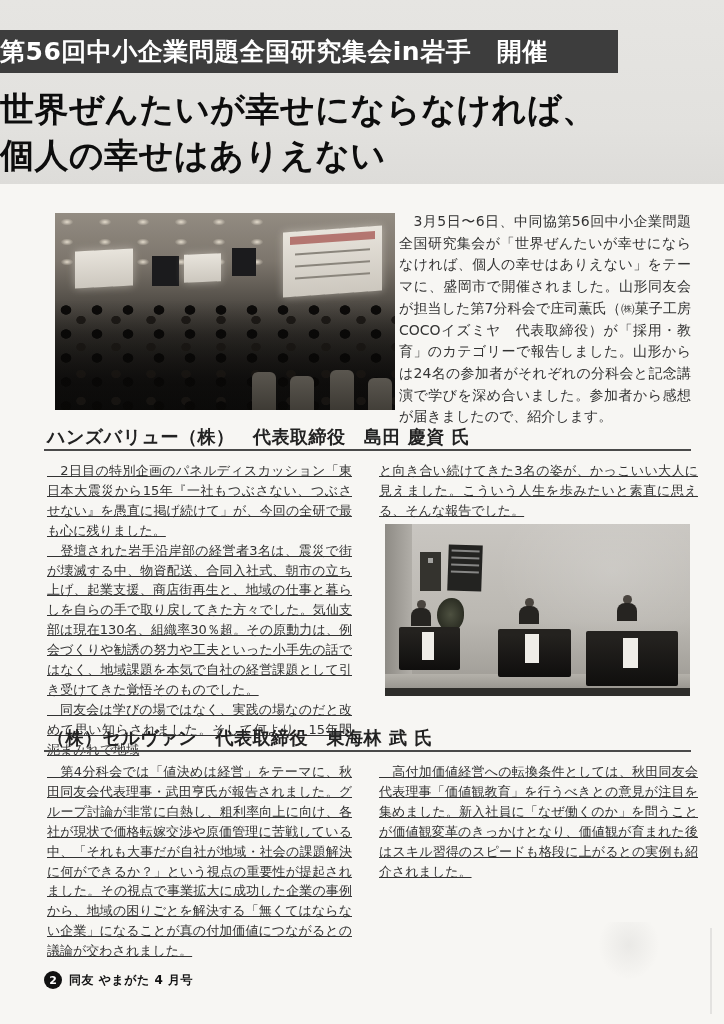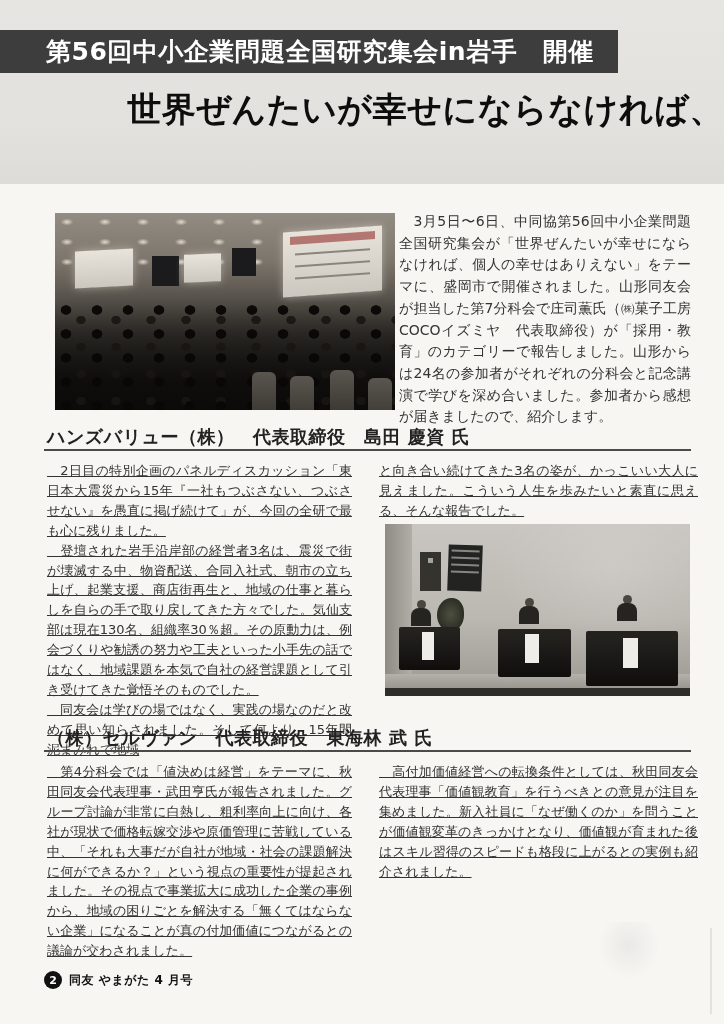--- a/index.html
+++ b/index.html
@@ -8,23 +8,23 @@
   .page {
     position:relative; width:724px; height:1024px; margin:0 auto;
     background:#f7f6f3; overflow:hidden; color:#3a3a3a;
   }
   
   .top-band { position:absolute; left:0; top:0; width:724px; height:184px;
     background:linear-gradient(180deg,#e6e5e2,#e2e1de 70%,#dddcd9); }
   
   .banner { position:absolute; left:0; top:30px; width:618px; height:43px;
     background:#3d3d3d; color:#ffffff; font-size:25px; font-weight:bold;
-    line-height:43px; padding-left:46px; letter-spacing:.5px; white-space:nowrap; overflow:hidden; }
-  
-  .main-title { position:absolute; left:0; top:86px; width:724px; text-align:right;
+    line-height:43px; letter-spacing:.5px; white-space:nowrap; overflow:hidden; }
+  
+  .main-title { position:absolute; left:0; top:86px; width:724px; text-align:left;
     color:#0d0d0d; font-size:34px; font-weight:900; line-height:46px; letter-spacing:.5px; }
   
   .intro { position:absolute; left:399px; top:211px; width:292px;
     font-size:14px; line-height:21.7px; text-align:justify; color:#333; }
   
   .sec-heading { position:absolute; left:47px; width:640px; font-size:18px;
     font-weight:bold; color:#222; letter-spacing:.5px; white-space:nowrap; }
   .rule { position:absolute; left:44px; width:647px; height:2px; background:#4a4a4a; }
   
   .col { position:absolute; font-size:13px; line-height:19.9px; text-align:justify; color:#333;text-decoration:underline; }
@@ -102,20 +102,21 @@
 <body>
 
 <div class="page">
 
   <div class="top-band"></div>
 
   <div class="banner">第56回中小企業問題全国研究集会in岩手　開催</div>
 
   <div class="main-title">
     <div>世界ぜんたいが幸せにならなければ、</div>
+    <div>個人の幸せはありえない</div>
   </div>
 
   <div class="photo-hall">
     <div class="hall-lights"></div>
     <div class="hall-screen hs1"></div>
     <div class="hall-board hb1"></div>
     <div class="hall-screen hs2"></div>
     <div class="hall-board hb2"></div>
     <div class="hall-screen hs3">
       <span class="bar"></span>

